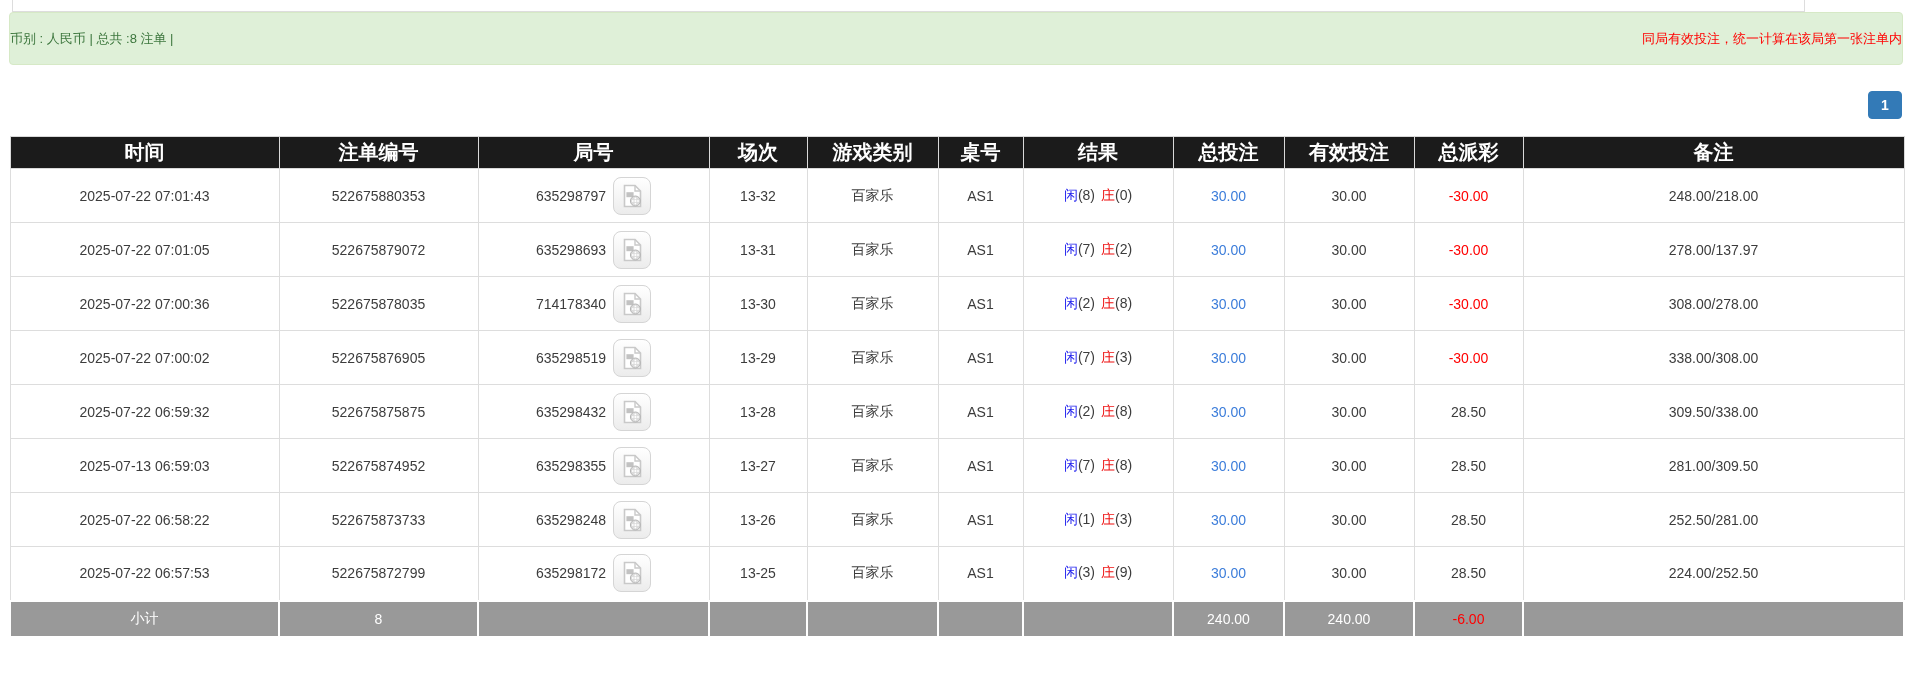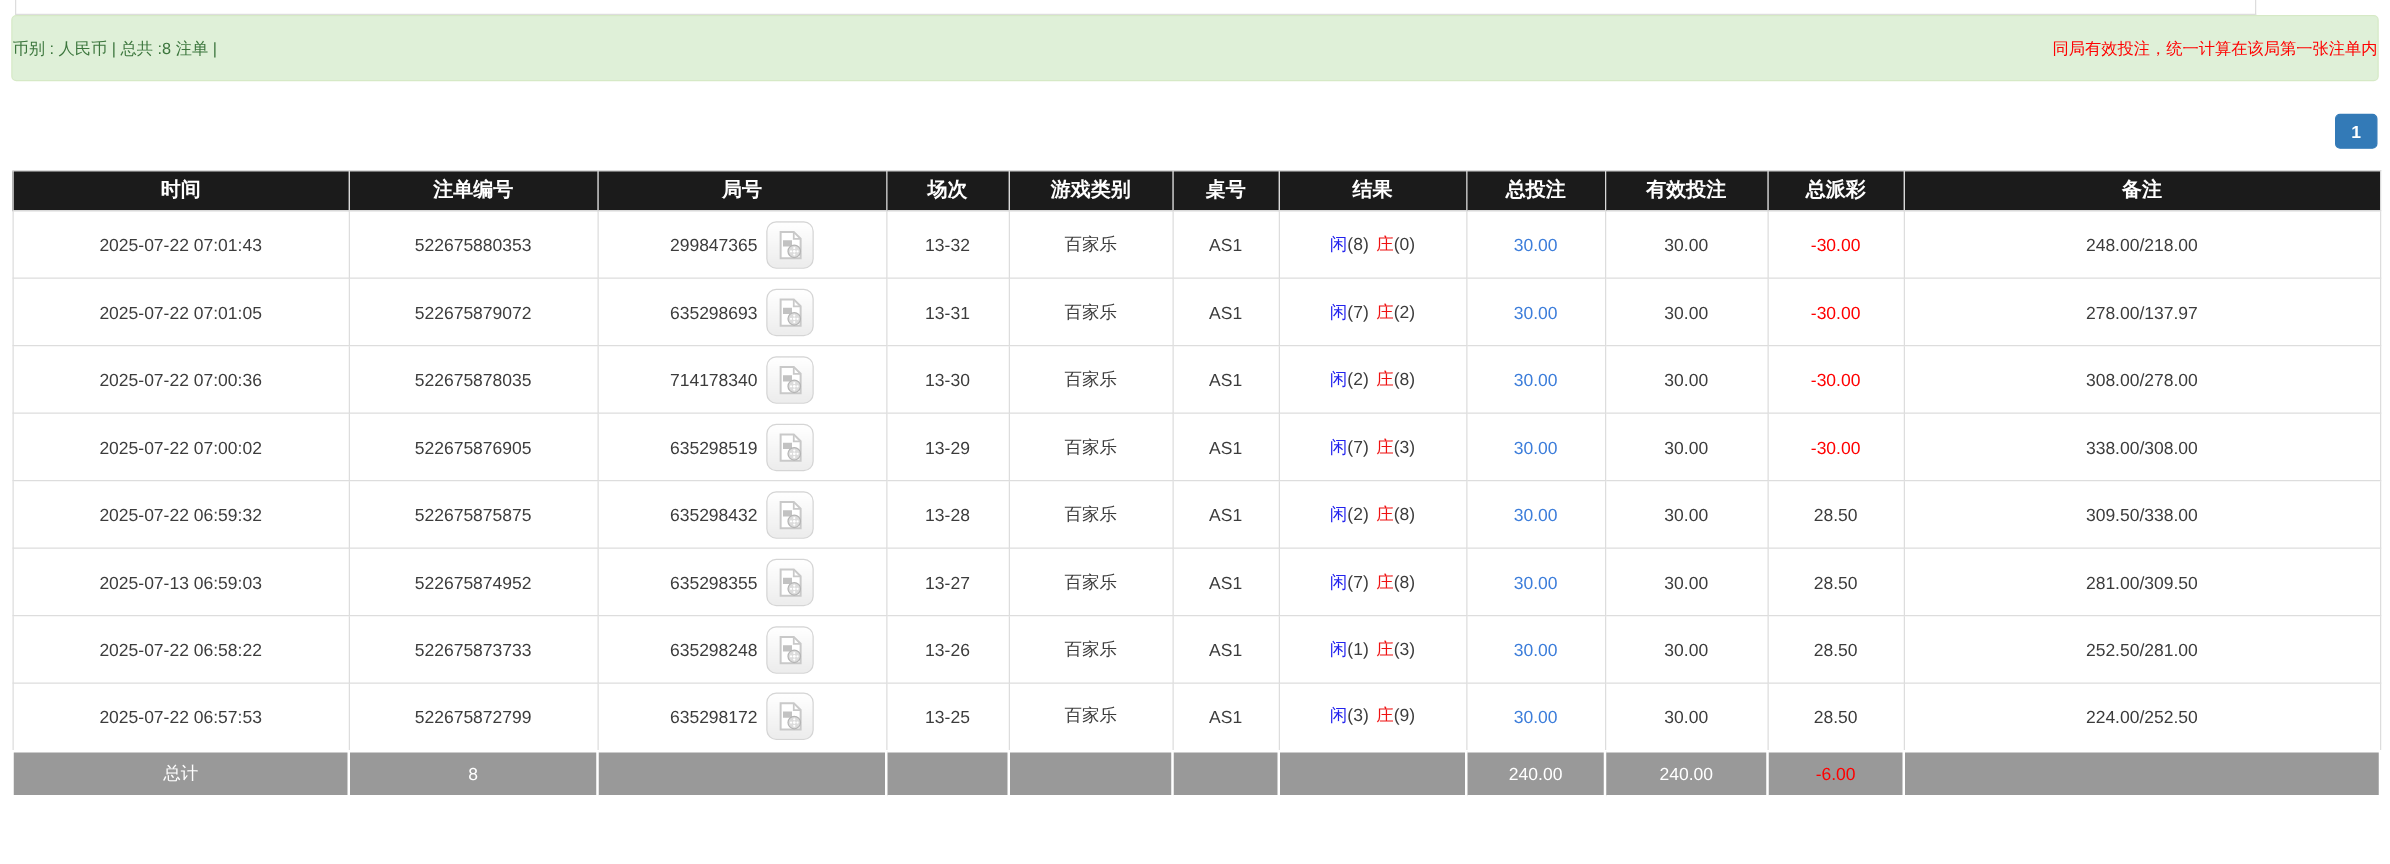--- a/index.html
+++ b/index.html
@@ -35,21 +35,21 @@
     font-family: inherit; cursor: pointer; line-height: 26px;
   }
   table.records {
     margin: 17px 9px 0 9px; width: 1894px;
     table-layout: fixed; border-collapse: collapse;
     font-size: 14px;
   }
   th {
     background: #1b1b1b; color: #ffffff; font-weight: bold;
     height: 32px; border: 1px solid #d9d9d9; text-align: center;
-    font-size: 16px; padding: 0;
+    font-size: 20px; padding: 0;
   }
   td {
     border: 1px solid #dddddd; text-align: center; padding: 0 4px;
     background: #ffffff; color: #3c3c3c;
   }
   tbody td { height: 54px; }
   .round-cell-inner { display: inline-flex; align-items: center; gap: 7px; }
   .replay-btn {
     width: 38px; height: 38px; padding: 0;
     border: 1px solid #d5d5d5; border-radius: 8px;
@@ -109,21 +109,21 @@
       <th>总派彩</th>
       <th>备注</th>
     </tr>
   </thead>
   <tbody>
       <tr>
     <td>2025-07-22 07:01:43</td>
     <td>522675880353</td>
     <td>
       <span class="round-cell-inner">
-        <span>299847365</span>
+        <span>635298797</span>
         <button class="replay-btn">
           <span style="display:inline-flex">
             <svg width="21" height="24" viewBox="0 0 21 24" aria-hidden="true">
               <path d="M2.5 1.5 h10.5 l5.5 5.5 v15.5 h-16 z" fill="#ffffff" stroke="#c9c9c9" stroke-width="1.6"></path>
               <path d="M13 1.5 v5.5 h5.5" fill="none" stroke="#c9c9c9" stroke-width="1.4"></path>
               <rect x="4.4" y="8.2" width="7.2" height="5" fill="#c2c2c2"></rect>
               <circle cx="13.4" cy="17" r="5" fill="#dcdcdc" stroke="#b5b5b5" stroke-width="1"></circle>
               <circle cx="13.4" cy="17" r="1.1" fill="#ffffff"></circle>
               <circle cx="13.4" cy="14.4" r="0.9" fill="#ffffff"></circle>
               <circle cx="13.4" cy="19.6" r="0.9" fill="#ffffff"></circle>
@@ -379,21 +379,21 @@
       <span class="player-label">闲</span><span>(3)</span><span class="banker-label">庄</span><span>(9)</span>
     </td>
     <td class="link-blue">30.00</td>
     <td>30.00</td>
     <td>28.50</td>
     <td>224.00/252.50</td>
   </tr>
     </tbody>
   <tfoot>
     <tr>
-      <td>总计</td>
+      <td>小计</td>
       <td>8</td>
       <td></td>
       <td></td>
       <td></td>
       <td></td>
       <td></td>
       <td>240.00</td>
       <td>240.00</td>
       <td class="neg">-6.00</td>
       <td></td>

